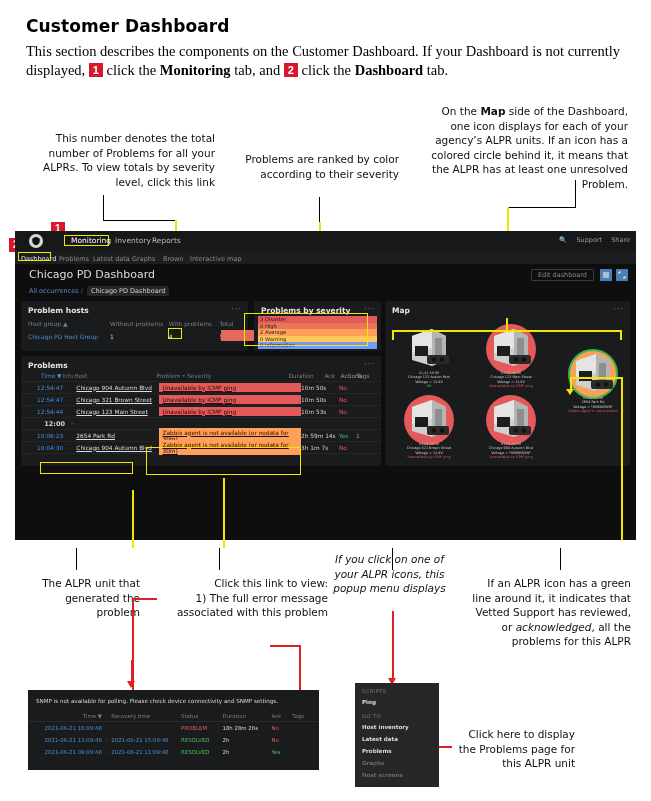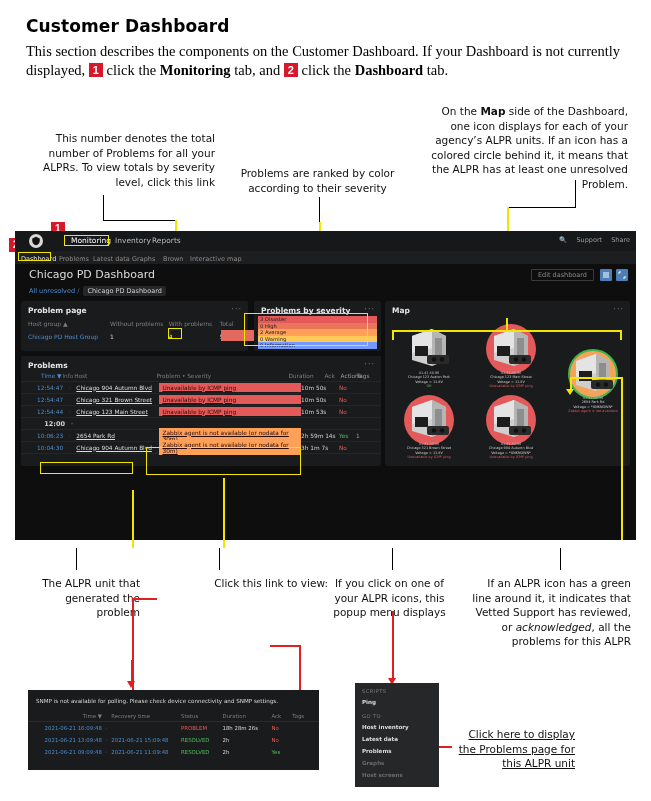--- a/index.html
+++ b/index.html
@@ -198,21 +198,21 @@
 <body>
 
 <div id="doc-title">Customer Dashboard</div>
 
 <div id="doc-intro">
   <span>This section describes the components on the Customer Dashboard. If your Dashboard is not currently displayed, </span><span class="stepnum">1</span><span> click the </span><b>Monitoring</b><span> tab, and </span><span class="stepnum">2</span><span> click the </span><b>Dashboard</b><span> tab.</span>
 </div>
 
 <div class="callout cl-left" style="left:30px; top:131px; width:185px;">This number denotes the total number of Problems for all your ALPRs. To view totals by severity level, click this link</div>
 
-<div class="callout cl-center" style="left:236px; top:166px; width:163px;">Problems are ranked by color according to their severity</div>
+<div class="callout cl-center" style="left:236px; top:152px; width:163px;text-align:right;">Problems are ranked by color according to their severity</div>
 
 <div class="callout cl-right" style="left:422px; top:104px; width:206px;">
   <span>On the </span><b>Map</b><span> side of the Dashboard, one icon displays for each of your agency’s ALPR units. If an icon has a colored circle behind it, it means that the ALPR has at least one unresolved Problem.</span>
 </div>
 
 <div class="ln" style="left:103px; top:195px; width:1px; height:26px;"></div>
 <div class="ln" style="left:103px; top:220px; width:73px; height:1px;"></div>
 <div class="yl" style="left:175px; top:220px; width:1.5px; height:112px;"></div>
 
 <div class="ln" style="left:319px; top:197px; width:1px; height:26px;"></div>
@@ -263,27 +263,27 @@
         </svg>
     </div>
     <div class="sqbtn" id="btn-fs">
       <svg viewBox="0 0 16 16" width="8" height="8">
           <path d="M2 6V2h4M14 10v4h-4" stroke="#fff" stroke-width="2" fill="none"></path>
         </svg>
     </div>
   </div>
 
   <div id="crumbs">
-    <span>All unresolved</span>
+    <span>All occurrences</span>
     <span style="color:#6f6f6f;">/</span>
     <span class="cur">Chicago PD Dashboard</span>
   </div>
 
   <div class="widget" id="w-hosts">
-    <div class="wtitle">Problem page</div>
+    <div class="wtitle">Problem hosts</div>
     <div class="wdots">···</div>
     <div id="hosts-table">
       <div class="hrow">
         <div class="c1">Host group ▲</div>
         <div class="c2">Without problems</div>
         <div class="c3">With problems</div>
         <div class="c4">Total</div>
       </div>
       <div class="drow">
         <div class="c1">Chicago PD Host Group</div>
@@ -510,29 +510,30 @@
 
 <div class="yl" style="left:570px; top:377px; width:52px; height:1.5px;"></div>
 <div class="yl" style="left:570px; top:377px; width:1.5px; height:14px;"></div>
 <div style="position:absolute; left:566px; top:389px; width:0; height:0; border-left:4px solid transparent; border-right:4px solid transparent; border-top:6px solid #f2e600;"></div>
 <div class="yl" style="left:621px; top:377px; width:1.5px; height:163px;"></div>
 
 <div class="callout cl-left" style="left:30px; top:576px; width:110px;">The ALPR unit that generated the problem</div>
 
 <div class="callout cl-left" style="left:163px; top:576px; width:165px;">
   <div>Click this link to view:</div>
+  <div style="padding-left:0px;">1)  The full error message associated with this problem</div>
 </div>
 
-<div class="callout cl-center" style="left:322px; top:576px; width:135px;">If you click on one of your ALPR icons, this popup menu displays</div>
+<div class="callout cl-center" style="left:322px; top:552px; width:135px;font-style:italic;">If you click on one of your ALPR icons, this popup menu displays</div>
 
 <div class="callout cl-right" style="left:466px; top:576px; width:165px;">
   <span>If an ALPR icon has a green line around it, it indicates that Vetted Support has reviewed, or </span><i>acknowledged</i><span>, all the problems for this ALPR</span>
 </div>
 
-<div class="callout cl-left" style="left:455px; top:727px; width:120px;text-decoration:underline;">Click here to display the Problems page for this ALPR unit</div>
+<div class="callout cl-left" style="left:455px; top:727px; width:120px;">Click here to display the Problems page for this ALPR unit</div>
 
 <div class="ln" style="left:76px; top:548px; width:1px; height:22px;"></div>
 <div class="ln" style="left:219px; top:548px; width:1px; height:22px;"></div>
 <div class="ln" style="left:392px; top:548px; width:1px; height:22px;"></div>
 <div class="ln" style="left:560px; top:548px; width:1px; height:22px;"></div>
 
 <div class="yl" style="left:132px; top:490px; width:1.5px; height:58px;"></div>
 <div class="yl" style="left:223px; top:478px; width:1.5px; height:70px;"></div>
 
 <div class="rl" style="left:132px; top:598px; width:1.5px; height:140px;"></div>

